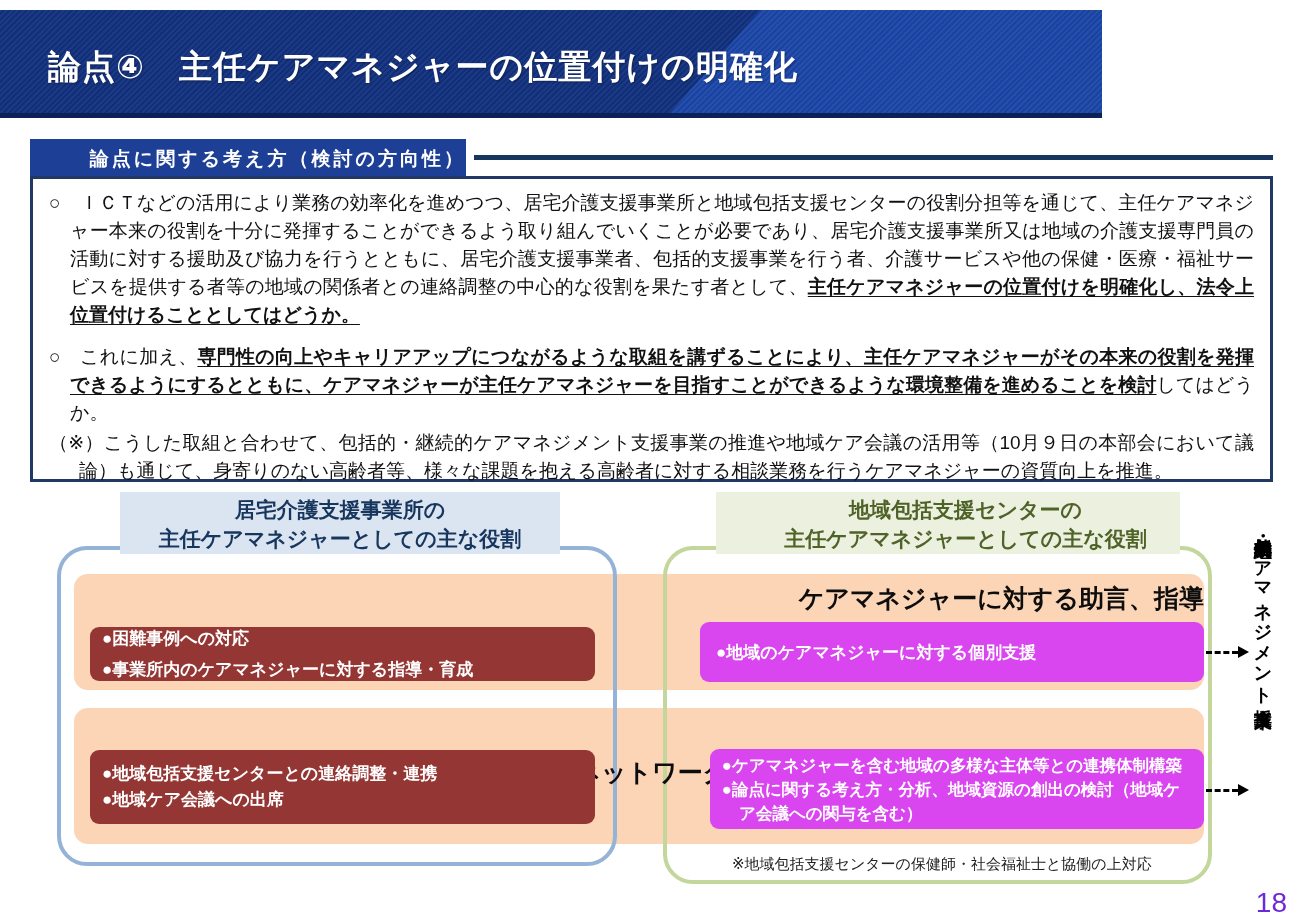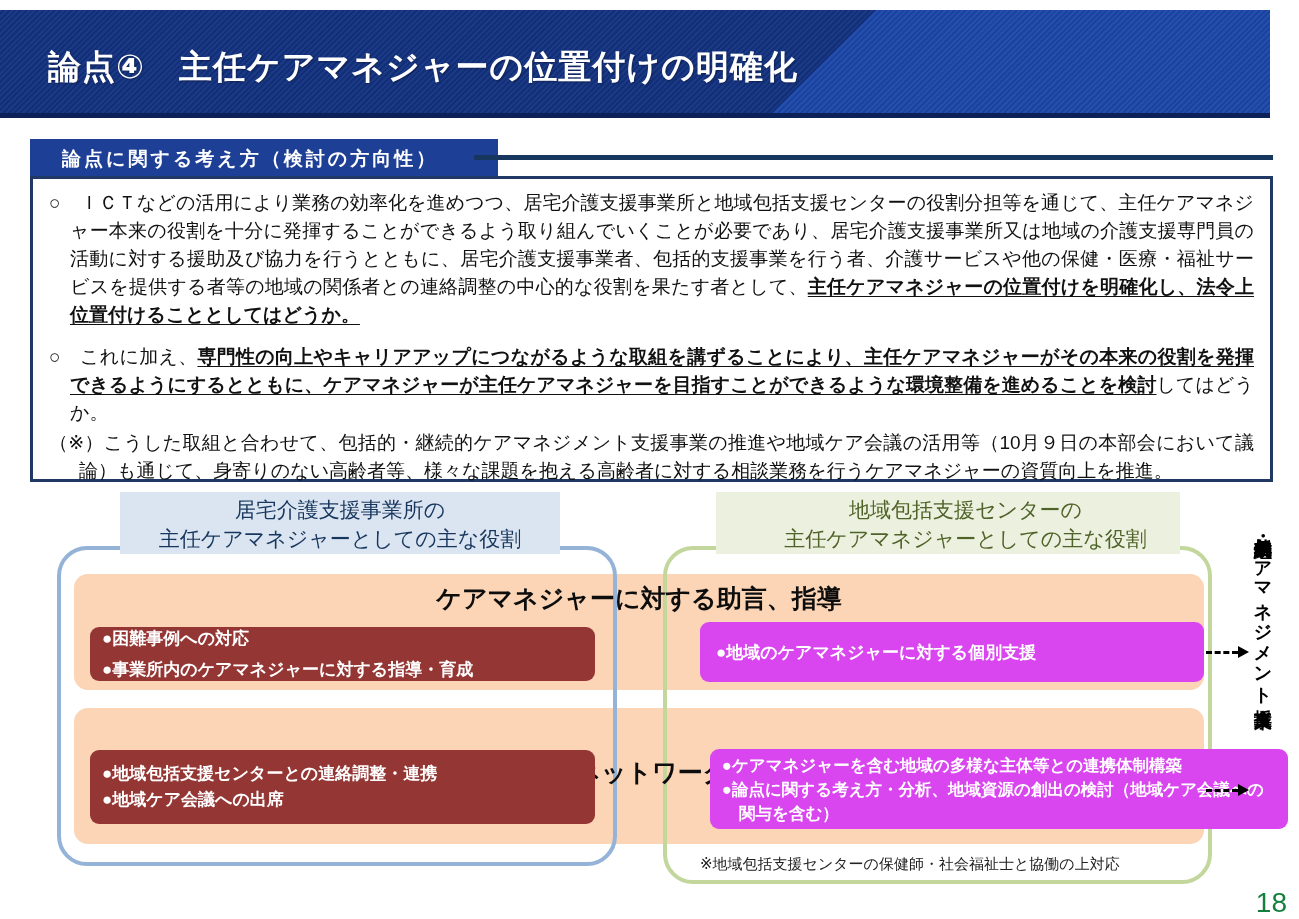--- a/index.html
+++ b/index.html
@@ -2,104 +2,104 @@
 <html lang="ja"><head>
 <meta charset="utf-8">
 <style>
   html,body{margin:0;padding:0;background:#fff;}
   .slide{
     position:relative;width:1299px;height:919px;background:#ffffff;overflow:hidden;
     font-family:"Liberation Sans","DejaVu Sans",sans-serif;
   }
   
   .band{
-    position:absolute;left:0;top:10px;width:1270px;height:103px;
+    position:absolute;left:0;top:10px;width:1102px;height:103px;
     background:#12307e;
     background-image:repeating-linear-gradient(135deg,rgba(255,255,255,0.045) 0 2px,rgba(0,0,0,0.04) 2px 4px);
     border-bottom:5px solid #0b2157;
   }
   .band-accent{
     position:absolute;inset:0;
     background:#1a44a6;
     background-image:repeating-linear-gradient(135deg,rgba(255,255,255,0.05) 0 2px,rgba(0,0,0,0.03) 2px 4px);
     clip-path:polygon(69% 0,100% 0,100% 100%,60.8% 100%);
   }
   .band-title{
     position:absolute;left:48px;top:50%;transform:translateY(-38%);
     color:#ffffff;font-size:33px;font-weight:bold;letter-spacing:1px;white-space:nowrap;
     text-shadow:1px 1px 2px rgba(0,0,0,0.35);
   }
   
   .sec-label{
     position:absolute;left:30px;top:139px;width:436px;height:40px;
     background:#1e3f96;color:#fff;font-size:19px;font-weight:bold;
-    letter-spacing:3px;text-align:left;line-height:40px;white-space:nowrap;padding-left:32px;
+    letter-spacing:3px;text-align:right;line-height:40px;white-space:nowrap;
   }
   .sec-rule{
     position:absolute;left:474px;top:155px;width:799px;height:5px;background:#17365d;
   }
   
   .disc-box{
     position:absolute;left:30px;top:176px;width:1243px;height:306px;
     border:3px solid #1f3864;box-sizing:border-box;background:#fff;
     padding:10px 16px 6px 16px;
     font-size:19px;line-height:28px;color:#111;text-align:justify;
   }
   .disc-box p{margin:0;}
   .p-bullet{padding-left:21px;text-indent:-21px;}
   .p-second{margin-top:14px !important;}
   .p-note{margin-top:2px !important;padding-left:30px;text-indent:-30px;}
   .em{font-weight:bold;text-decoration:underline;text-underline-offset:3px;}
   
   .col-hdr{
     position:absolute;top:492px;height:62px;z-index:3;
-    font-size:21px;font-weight:normal;text-align:center;line-height:29px;padding-top:3px;box-sizing:border-box;
+    font-size:21px;font-weight:bold;text-align:center;line-height:29px;padding-top:3px;box-sizing:border-box;
   }
   .col-hdr-left{left:120px;width:440px;background:#dbe5f1;color:#17365d;}
   .col-hdr-right{left:716px;width:464px;background:#ebf1de;color:#4f6228;padding-left:35px;}
   .outline{position:absolute;z-index:2;border-radius:30px;box-sizing:border-box;}
   .outline-left{left:57px;top:546px;width:560px;height:320px;border:4px solid #95b3d7;}
   .outline-right{left:663px;top:546px;width:549px;height:338px;border:4px solid #c3d69b;}
   .peach{position:absolute;left:74px;width:1130px;background:#fbd5b5;border-radius:14px;z-index:1;}
   .peach-advice{top:574px;height:116px;}
   .peach-network{top:708px;height:136px;}
   .peach-heading{
     position:absolute;left:74px;width:1130px;z-index:3;
     text-align:center;font-size:25px;font-weight:bold;color:#0d0d0d;white-space:nowrap;
   }
-  .heading-advice{top:582px;}
+  .heading-advice{top:582px;text-align:right;}
   .heading-network{top:756px;}
   .item-box{
     position:absolute;z-index:3;border-radius:9px;color:#ffffff;font-weight:bold;
     display:flex;flex-direction:column;justify-content:center;box-sizing:border-box;
   }
   .red-box{background:#943634;}
   .olive-box{background:#d946ef;}
   .box-advice-left{left:90px;top:627px;width:505px;height:54px;font-size:17px;line-height:23px;padding:2px 12px;gap:8px;}
   .box-advice-right{left:700px;top:622px;width:504px;height:60px;font-size:17px;padding:2px 16px;}
   .box-network-left{left:90px;top:750px;width:505px;height:74px;font-size:17px;line-height:26px;padding:2px 12px;}
-  .box-network-right{left:710px;top:749px;width:578px;height:80px;font-size:16.5px;line-height:24px;padding:4px 12px;}
+  .box-network-right{left:710px;top:749px;width:494px;height:80px;font-size:16.5px;line-height:24px;padding:4px 12px;}
   .hang{padding-left:17px;text-indent:-17px;}
   .dash-arrow{position:absolute;width:32px;height:0;border-top:3px dashed #000;z-index:4;}
   .dash-arrow::after{
     content:"";position:absolute;right:-11px;top:-8px;
     border-left:11px solid #000;border-top:6px solid transparent;border-bottom:6px solid transparent;
   }
   .arrow-1{left:1206px;top:651px;}
   .arrow-2{left:1206px;top:789px;}
   .diagram-footnote{
-    position:absolute;left:700px;top:855px;z-index:3;font-size:15px;color:#222;white-space:nowrap;
+    position:absolute;left:732px;top:855px;z-index:3;font-size:15px;color:#222;white-space:nowrap;
   }
   .v-label{
     position:absolute;left:1248px;top:524px;height:346px;z-index:3;
     writing-mode:vertical-rl;text-orientation:mixed;
     font-size:18px;font-weight:bold;color:#000;letter-spacing:0.5px;line-height:30px;
   }
   .page-num{
-    position:absolute;right:12px;bottom:0px;font-size:28px;color:#15803d;z-index:3;
+    position:absolute;right:12px;bottom:0px;font-size:28px;color:#6d28d9;z-index:3;
   }
 </style>
 </head>
 <body>
 
 <div class="slide">
 
   <div class="band">
     <div class="band-accent"></div>
     <div class="band-title">論点④　主任ケアマネジャーの位置付けの明確化</div>

